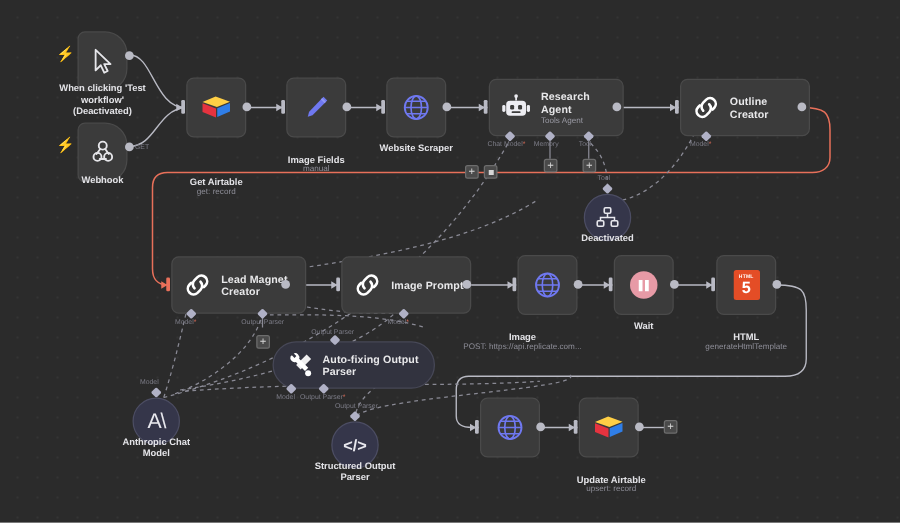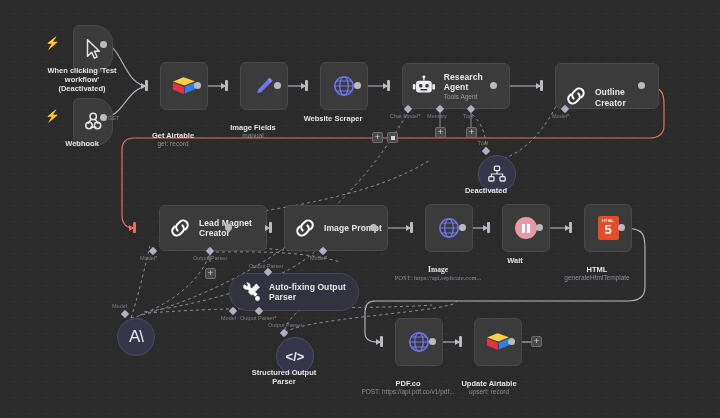--- a/index.html
+++ b/index.html
@@ -17,21 +17,21 @@
     background-position: 6px 6px;
   }
   svg.edges { position: absolute; left: 0; top: 0; width: 720px; height: 418px; pointer-events: none; }
 
   
   .node {
     position: absolute;
     background: #3b3b3b;
     border: 1px solid #4a4a4a;
     border-radius: 6px;
-    display: flex; align-items: center; margin-left: 11px;
+    display: flex; align-items: center;
   }
   .node.sq { width: 48px; height: 48px; justify-content: center; }
   .node.trig { width: 40px; height: 48px; border-radius: 6px 18px 18px 6px; justify-content: center; }
   .node.wide {
     width: 108px; height: 46px;
     padding-left: 8px; gap: 7px;
   }
   .node.wide.w2 { width: 104px; }
   .node.pill {
     border-radius: 24px;
@@ -226,21 +226,21 @@
 
   <div class="port in" style="left:145px; top:80px;"></div>
   <div class="node sq" style="left:149px; top:62px;">
     <svg class="ico airtable" viewBox="0 0 26 22">
       <path d="M2 6.5 L12.5 2.2 L24 6.3 L13.5 10.6 Z" fill="#ffcf45"></path>
       <path d="M13.8 11.6 L24 7.4 L24 14.2 L13.8 18.6 Z" fill="#2f7ee8"></path>
       <path d="M2 7.6 L12.8 11.8 L12.8 19 L2 14.6 Z" fill="#e5333f"></path>
     </svg>
   </div>
   <div class="port out" style="left:194px; top:82px;"></div>
-  <div class="cap" style="left:133px; top:122px; width:80px;">
+  <div class="cap" style="left:133px; top:132px; width:80px;">
     <span>Get Airtable</span>
     <span class="sub">get: record</span>
   </div>
 
   <div class="port in" style="left:225px; top:80px;"></div>
   <div class="node sq" style="left:229px; top:62px;">
     <svg class="ico pencil" viewBox="0 0 24 24">
       <path d="M17.8 3.4 L20.8 6.4 L9 18.2 L5.2 19.3 L6.3 15.4 Z" fill="#6f78f0"></path>
       <path d="M16.2 5 L19.2 8" stroke="#8f96f5" stroke-width="1.6"></path>
     </svg>
@@ -296,21 +296,21 @@
       <path d="M210,246 L210,262"></path>
     </g>
   </svg>
   <div class="pbtn" style="left:435px; top:127px;">+</div>
   <div class="pbtn" style="left:466px; top:127px;">+</div>
 
   <div class="pbtn" style="left:372px; top:132px;">+</div>
   <div class="pbtn stop" style="left:387px; top:132px;"></div>
 
   <div class="port in" style="left:540px; top:80px;"></div>
-  <div class="node wide w2" style="left:544px; top:63px;align-items:flex-end;">
+  <div class="node wide w2" style="left:544px; top:63px;">
     <svg class="ico chain" viewBox="0 0 24 24">
       <path d="M9.6 14.6 a4.6 4.6 0 0 1 0-6.5 l2.4-2.4 a4.6 4.6 0 0 1 6.5 6.5 l-1.4 1.4" fill="none" stroke="#fff" stroke-width="2.1" stroke-linecap="round"></path>
       <path d="M14.4 9.4 a4.6 4.6 0 0 1 0 6.5 l-2.4 2.4 a4.6 4.6 0 0 1 -6.5 -6.5 l1.4 -1.4" fill="none" stroke="#fff" stroke-width="2.1" stroke-linecap="round"></path>
     </svg>
     <div>
       <div class="node-title">Outline Creator</div>
     </div>
   </div>
   <div class="port out" style="left:638px; top:82px;"></div>
   <div class="diamond" style="left:562px; top:106px;"></div>
@@ -324,21 +324,21 @@
     <svg class="ico px" viewBox="0 0 20 20">
       <rect x="7.4" y="2.2" width="5.2" height="4.4" rx="1" fill="none" stroke="#e8e8ee" stroke-width="1.3"></rect>
       <rect x="1.8" y="12.6" width="5.2" height="4.4" rx="1" fill="none" stroke="#e8e8ee" stroke-width="1.3"></rect>
       <rect x="13" y="12.6" width="5.2" height="4.4" rx="1" fill="none" stroke="#e8e8ee" stroke-width="1.3"></rect>
       <path d="M10 6.8 v3.2 M4.4 12.6 v-2.6 H15.6 v2.6" fill="none" stroke="#e8e8ee" stroke-width="1.2"></path>
     </svg>
   </div>
   <div class="cap" style="left:446px; top:186px; width:80px;">Deactivated</div>
 
   <div class="port in red" style="left:133px; top:222px;"></div>
-  <div class="node wide" style="left:148px; top:205px;">
+  <div class="node wide" style="left:137px; top:205px;">
     <svg class="ico chain" viewBox="0 0 24 24">
       <path d="M9.6 14.6 a4.6 4.6 0 0 1 0-6.5 l2.4-2.4 a4.6 4.6 0 0 1 6.5 6.5 l-1.4 1.4" fill="none" stroke="#fff" stroke-width="2.1" stroke-linecap="round"></path>
       <path d="M14.4 9.4 a4.6 4.6 0 0 1 0 6.5 l-2.4 2.4 a4.6 4.6 0 0 1 -6.5 -6.5 l1.4 -1.4" fill="none" stroke="#fff" stroke-width="2.1" stroke-linecap="round"></path>
     </svg>
     <div>
       <div class="node-title" style="white-space:pre-line;">Lead Magnet
 Creator</div>
     </div>
   </div>
   <div class="port out" style="left:225px; top:224px;"></div>
@@ -369,21 +369,21 @@
 
   <div class="port in" style="left:410px; top:222px;"></div>
   <div class="node sq" style="left:414px; top:204px;">
     <svg class="ico globe" viewBox="0 0 24 24">
       <circle cx="12" cy="12" r="9.2" fill="none" stroke="#6f78f0" stroke-width="1.5"></circle>
       <ellipse cx="12" cy="12" rx="4.2" ry="9.2" fill="none" stroke="#6f78f0" stroke-width="1.3"></ellipse>
       <path d="M3 12 H21 M4.6 7 H19.4 M4.6 17 H19.4" stroke="#6f78f0" stroke-width="1.2" fill="none"></path>
     </svg>
   </div>
   <div class="port out" style="left:459px; top:224px;"></div>
-  <div class="cap" style="left:388px; top:256px; width:100px;font-family:Liberation Serif, serif;">
+  <div class="cap" style="left:368px; top:256px; width:100px;">
     <span>Image</span>
     <span class="sub">POST: https://api.replicate.com...</span>
   </div>
 
   <div class="port in" style="left:487px; top:222px;"></div>
   <div class="node sq" style="left:491px; top:204px;">
     <span class="wait-ico">
         <i></i>
         <i></i>
       </span>
@@ -421,42 +421,40 @@
   <div class="conlabel" style="left:221px; top:315px;">Model</div>
   <div class="conlabel" style="left:240px; top:315px;">
     <span>Output Parser</span><span class="req">*</span>
   </div>
 
   <div class="diamond" style="left:122px; top:311px;"></div>
   <div class="conlabel" style="left:112px; top:303px;">Model</div>
   <div class="node circ" style="left:106px; top:318px;">
     <span class="anth">A\</span>
   </div>
+  <div class="cap" style="left:85px; top:349px; width:80px;">Anthropic Chat
+Model</div>
 
   <div class="diamond" style="left:281px; top:330px;"></div>
   <div class="conlabel" style="left:268px; top:322px;">Output Parser</div>
   <div class="node circ" style="left:265px; top:337px;">
     <span class="code">&lt;/&gt;</span>
   </div>
   <div class="cap" style="left:244px; top:368px; width:80px;">Structured Output
 Parser</div>
 
   <div class="port in" style="left:380px; top:336px;"></div>
   <div class="node sq" style="left:384px; top:318px;">
     <svg class="ico globe" viewBox="0 0 24 24">
       <circle cx="12" cy="12" r="9.2" fill="none" stroke="#6f78f0" stroke-width="1.5"></circle>
       <ellipse cx="12" cy="12" rx="4.2" ry="9.2" fill="none" stroke="#6f78f0" stroke-width="1.3"></ellipse>
       <path d="M3 12 H21 M4.6 7 H19.4 M4.6 17 H19.4" stroke="#6f78f0" stroke-width="1.2" fill="none"></path>
     </svg>
   </div>
   <div class="port out" style="left:429px; top:338px;"></div>
-  <div class="cap" style="left:358px; top:370px; width:100px;">
-    <span>PDF.co</span>
-    <span class="sub">POST: https://api.pdf.co/v1/pdf...</span>
-  </div>
 
   <div class="port in" style="left:459px; top:336px;"></div>
   <div class="node sq" style="left:463px; top:318px;">
     <svg class="ico airtable" viewBox="0 0 26 22">
       <path d="M2 6.5 L12.5 2.2 L24 6.3 L13.5 10.6 Z" fill="#ffcf45"></path>
       <path d="M13.8 11.6 L24 7.4 L24 14.2 L13.8 18.6 Z" fill="#2f7ee8"></path>
       <path d="M2 7.6 L12.8 11.8 L12.8 19 L2 14.6 Z" fill="#e5333f"></path>
     </svg>
   </div>
   <div class="port out" style="left:508px; top:338px;"></div>

